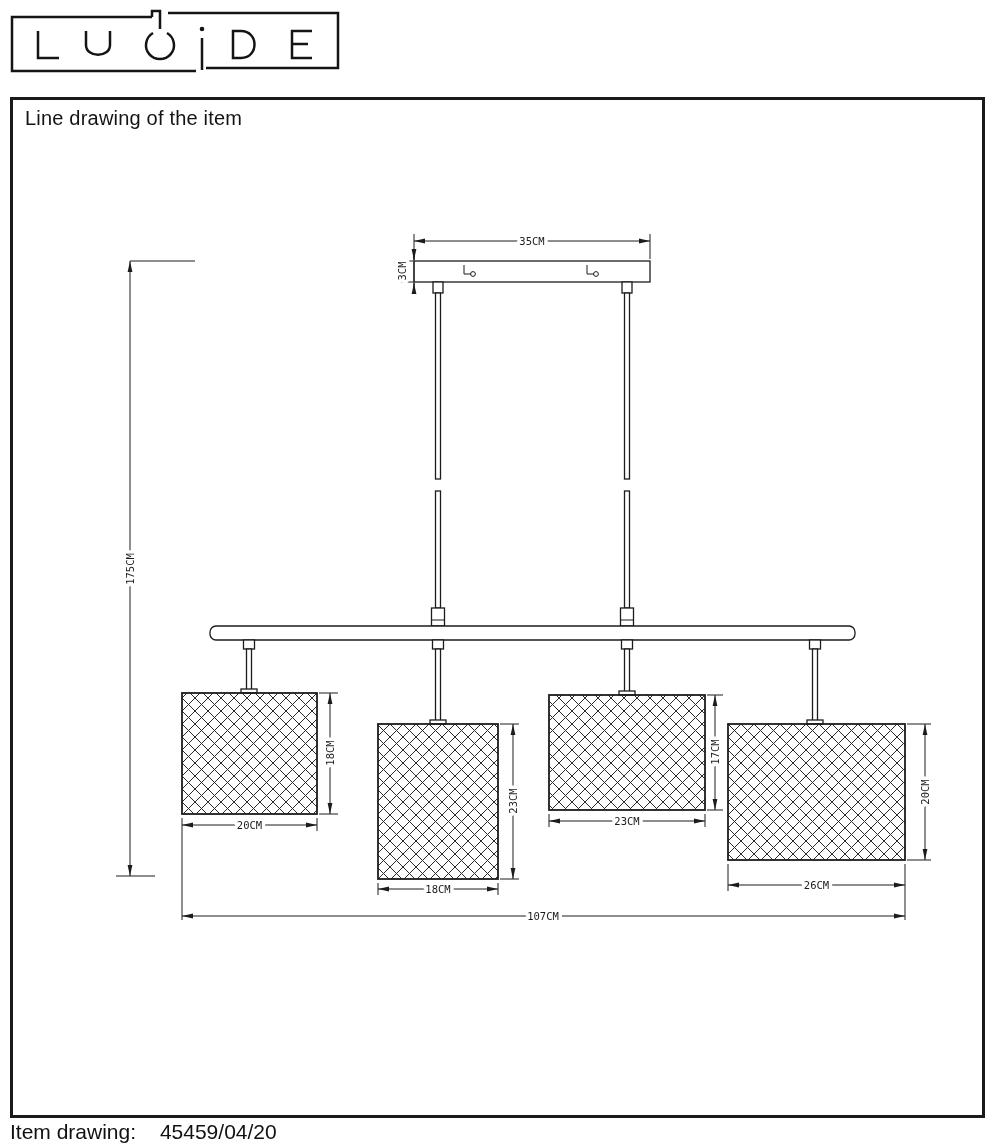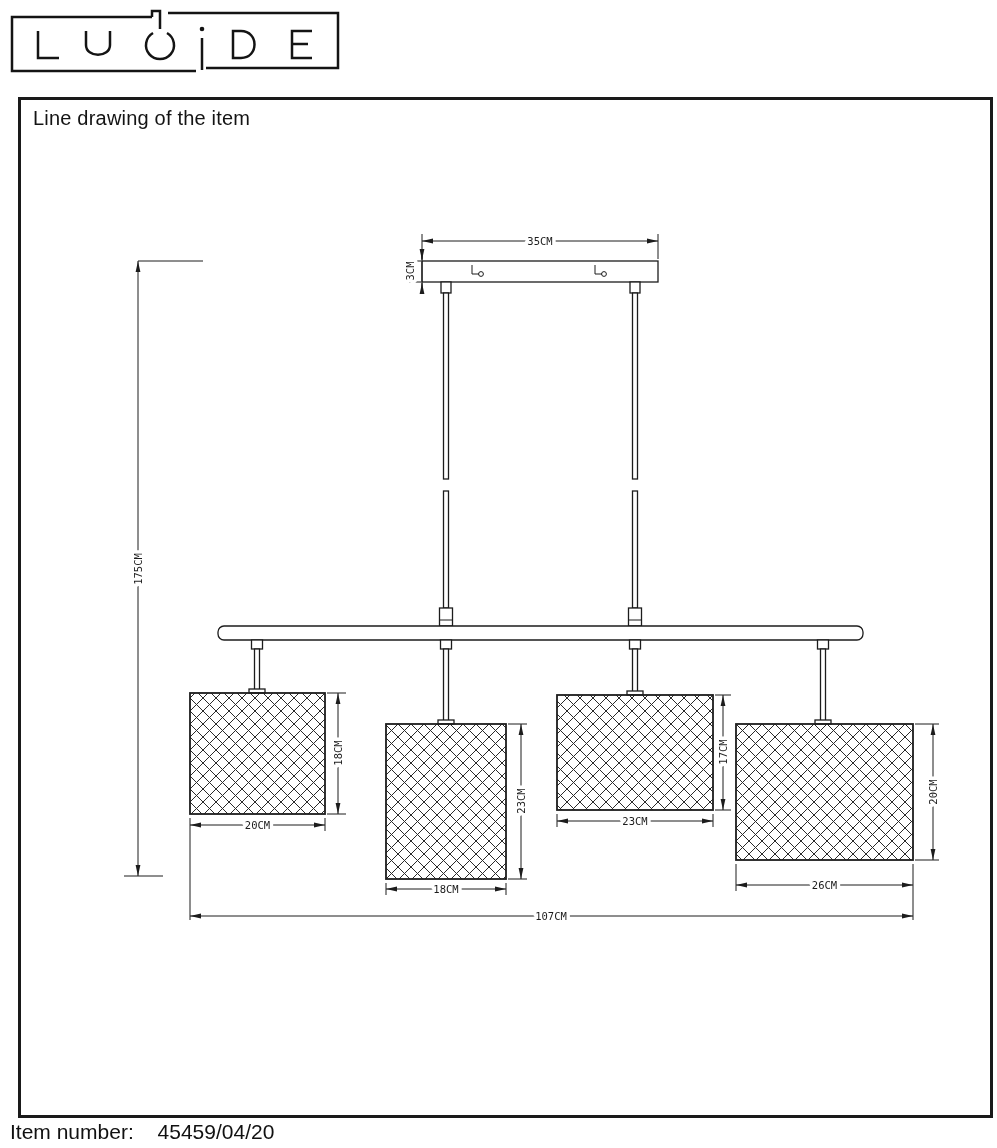--- a/index.html
+++ b/index.html
@@ -1,20 +1,20 @@
 <!DOCTYPE html>
 <html><head>
 <meta charset="utf-8">
 <style>
   html,body{margin:0;padding:0;background:#ffffff;}
   .page{position:relative;width:997px;height:1148px;background:#ffffff;overflow:hidden;
         font-family:"Liberation Sans",sans-serif;color:#161616;}
   .logo-svg{position:absolute;left:0;top:0;}
   .main-box{position:absolute;left:10px;top:97px;width:969px;height:1015px;
-            border:3px solid #1a1a1a;background:#ffffff;margin-left:8px;}
+            border:3px solid #1a1a1a;background:#ffffff;}
   .panel-title{position:absolute;left:12px;top:7px;font-size:20px;letter-spacing:0.2px;color:#141414;}
   .drawing-svg{position:absolute;left:0;top:0;width:969px;height:1015px;}
   .footer{position:absolute;left:10px;top:1120px;font-size:21px;color:#111;}
   .footer .num{margin-left:18px;}
   
   .ln{stroke:#1c1c1c;stroke-width:1;fill:none;}
   .part{stroke:#1c1c1c;stroke-width:1.3;fill:#ffffff;}
   .shade{stroke:#1c1c1c;stroke-width:1.8;fill:url(#mesh);}
   .dim{stroke:#1c1c1c;stroke-width:1;fill:none;}
   .lbl{font-family:"DejaVu Sans Mono",monospace;font-size:10.5px;fill:#1c1c1c;
@@ -181,17 +181,17 @@
       </g>
 
       <g>
         <path class="dim" d="M169,816 H892" marker-start="url(#arr)" marker-end="url(#arr)"></path>
         <text class="lbl" x="530" y="819.5">107CM</text>
       </g>
     </svg>
   </div>
 
   <div class="footer">
-    <span>Item number:</span>
+    <span>Item drawing:</span>
     <span class="num">45459/04/20</span>
   </div>
 
 </div>
 
 </body></html>

